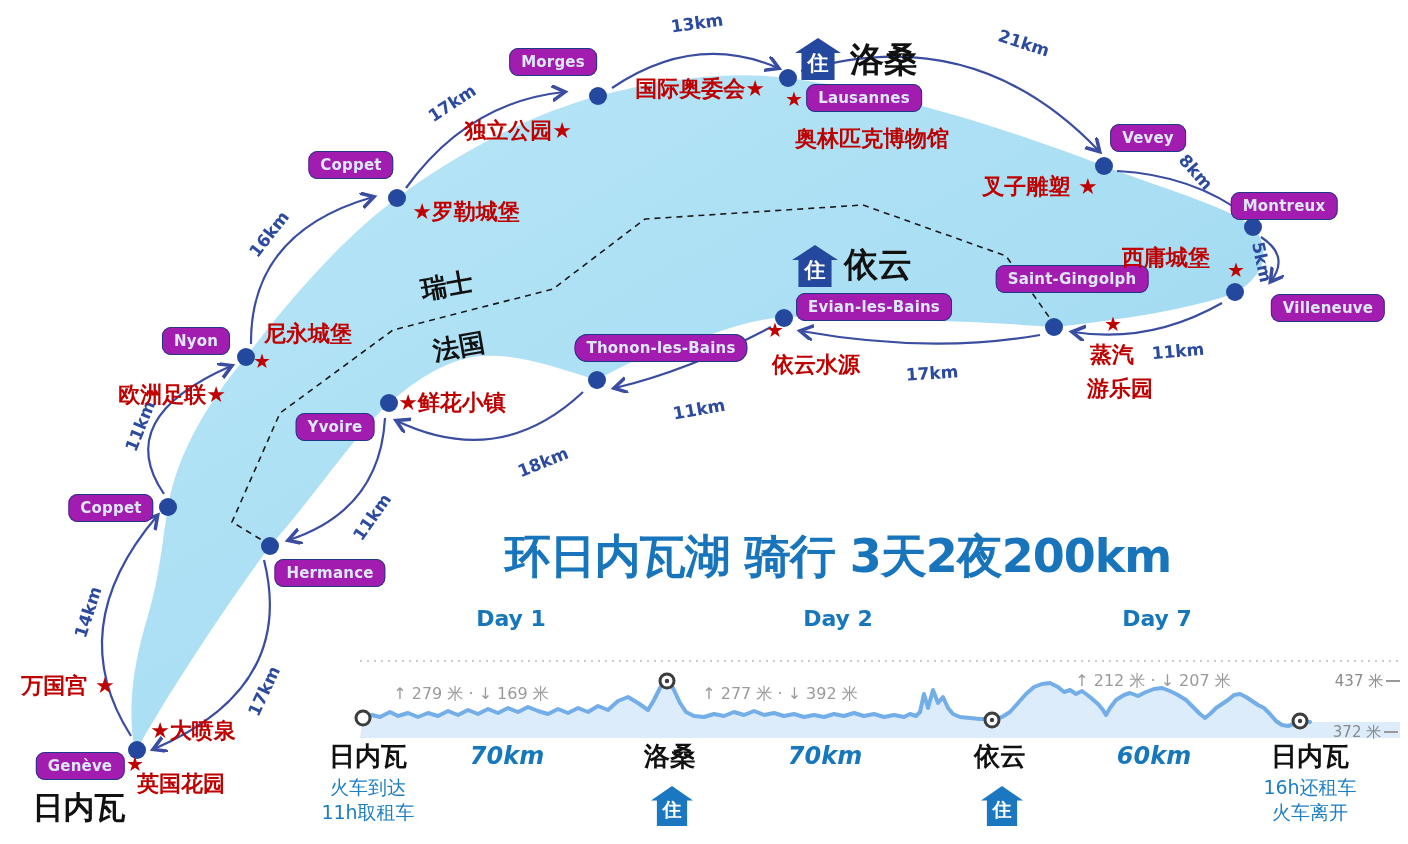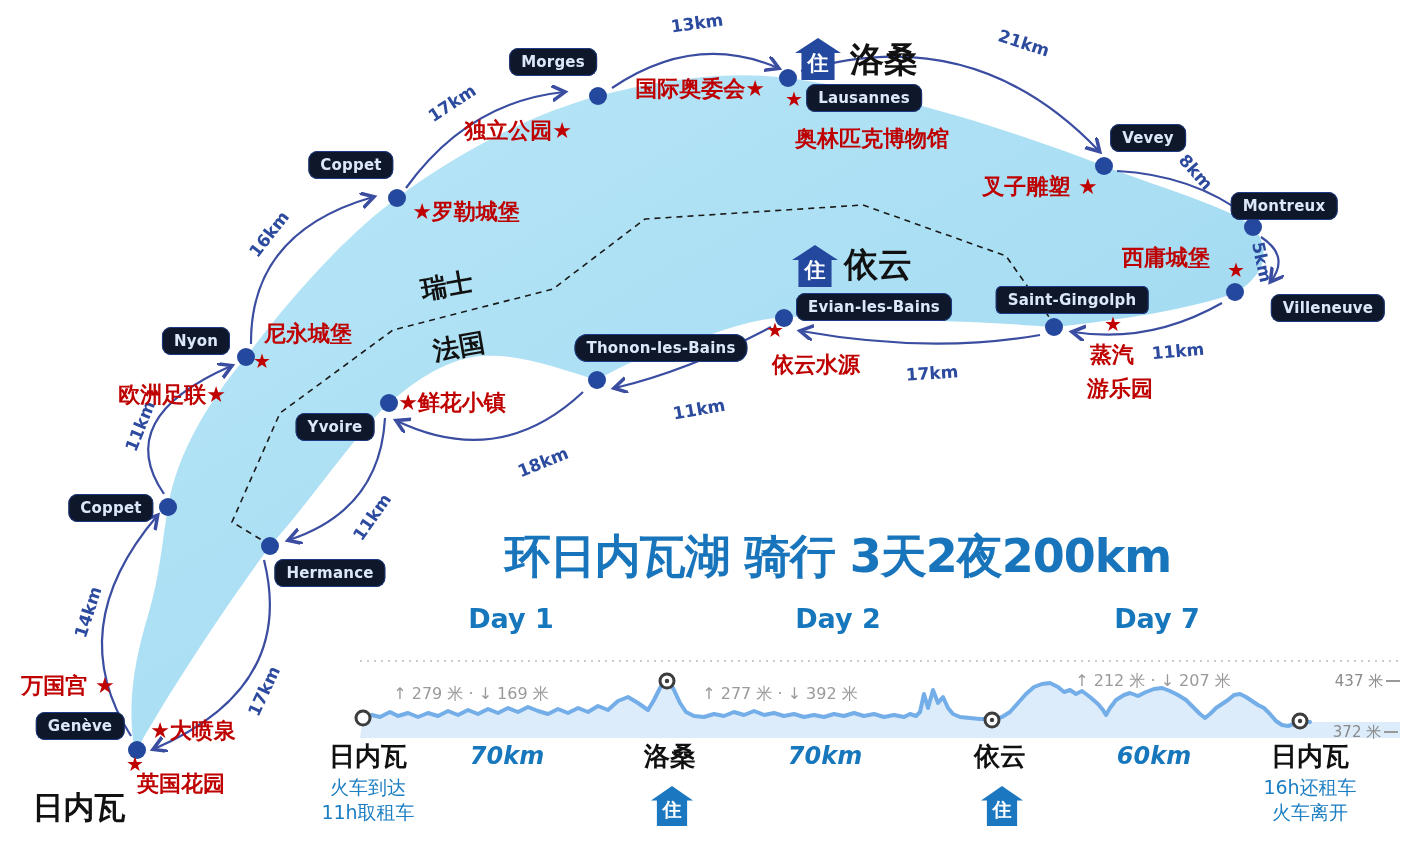--- a/index.html
+++ b/index.html
@@ -1,34 +1,34 @@
 <!DOCTYPE html>
 <html><head>
 <meta charset="utf-8">
 <style>
   html,body{margin:0;padding:0;background:#ffffff;width:1408px;height:844px;overflow:hidden;
     font-family:"DejaVu Sans","Liberation Sans",sans-serif;}
   #stage{position:relative;width:1408px;height:844px;background:#ffffff;}
   #map-svg{position:absolute;left:0;top:0;z-index:1;}
   .ovl{position:absolute;z-index:2;transform:translate(-50%,-50%);white-space:nowrap;}
-  .badge{background:#0f172a;color:#dce8fa;font-size:15px;font-weight:600;
+  .badge{background:#a21caf;color:#dce8fa;font-size:15px;font-weight:600;
     padding:5px 12px;border-radius:9px;letter-spacing:.2px;box-shadow:0 0 0 1px #1c3a85 inset;}
   .dist{color:#2c4a9e;font-weight:700;font-size:17px;}
   .attr{color:#bf0000;font-weight:700;font-size:22px;}
   .star{color:#c00000;font-size:20px;font-weight:700;}
   .country{color:#111;font-weight:900;font-size:26px;}
   .bigcity{color:#111;font-weight:900;font-size:34px;}
   .home-label{color:#111;font-weight:900;font-size:31px;}
   .house{background:#24489e;color:#fff;width:46px;height:42px;
     clip-path:polygon(50% 0%,100% 36%,86% 36%,86% 100%,14% 100%,14% 36%,0% 36%);
     display:flex;align-items:flex-end;justify-content:center;font-size:21px;font-weight:700;
     padding-bottom:3px;box-sizing:border-box;}
   .house.lt{background:#1a77c0;width:42px;height:40px;font-size:19px;}
   .title{color:#1875bc;font-weight:800;font-size:46px;letter-spacing:-1px;}
-  .day{color:#1777bd;font-weight:700;font-size:27px;}
+  .day{color:#1777bd;font-weight:700;font-size:22px;}
   .wp-name{color:#111;font-weight:800;font-size:26px;}
   .leg{color:#1777bd;font-weight:700;font-style:italic;font-size:24px;}
   .note{color:#1b7ec2;font-size:19px;font-weight:500;text-align:center;line-height:25px;}
   .stat{color:#9a9a9a;font-size:16px;font-weight:500;}
   .axis{color:#8a8a8a;font-size:15px;font-weight:500;}
 </style>
 </head>
 <body>
 
 <div id="stage">
@@ -83,30 +83,30 @@
       <circle cx="667" cy="681" r="2.2" fill="#3c3c3c"></circle>
       <circle cx="992" cy="720" r="7" fill="#ffffff" stroke="#3c3c3c" stroke-width="3"></circle>
       <circle cx="992" cy="720" r="2.2" fill="#3c3c3c"></circle>
       <circle cx="1300" cy="721" r="7" fill="#ffffff" stroke="#3c3c3c" stroke-width="3"></circle>
       <circle cx="1300" cy="721" r="2.2" fill="#3c3c3c"></circle>
     </svg>
 
   <div class="ovl title" style="left:838px;top:557px;">环日内瓦湖 骑行 3天2夜200km</div>
 
   <div class="ovl home-label" style="left:79px;top:808px;">日内瓦</div>
-<div class="ovl badge" style="left: 80px; top: 726px;">Genève</div>
+<div class="ovl badge" style="left: 80px; top: 766px;">Genève</div>
     <div class="ovl badge" style="left: 111px; top: 508px;">Coppet</div>
     <div class="ovl badge" style="left: 196px; top: 341px;">Nyon</div>
     <div class="ovl badge" style="left: 351px; top: 165px;">Coppet</div>
     <div class="ovl badge" style="left: 553px; top: 62px;">Morges</div>
     <div class="ovl badge" style="left: 864px; top: 98px;">Lausannes</div>
     <div class="ovl badge" style="left: 1148px; top: 138px;">Vevey</div>
     <div class="ovl badge" style="left: 1284px; top: 206px;">Montreux</div>
     <div class="ovl badge" style="left: 1328px; top: 308px;">Villeneuve</div>
-    <div class="ovl badge" style="left: 1072px; top: 300px; border-radius: 6px;">Saint-Gingolph</div>
+    <div class="ovl badge" style="left: 1072px; top: 279px;">Saint-Gingolph</div>
     <div class="ovl badge" style="left: 874px; top: 307px;">Evian-les-Bains</div>
     <div class="ovl badge" style="left: 661px; top: 348px; border-radius: 13px;">Thonon-les-Bains</div>
     <div class="ovl badge" style="left: 335px; top: 427px;">Yvoire</div>
     <div class="ovl badge" style="left: 330px; top: 573px;">Hermance</div>
     <div class="ovl dist" style="left: 88px; top: 612px; transform: translate(-50%, -50%) rotate(-72deg);">14km</div>
     <div class="ovl dist" style="left: 140px; top: 426px; transform: translate(-50%, -50%) rotate(-68deg);">11km</div>
     <div class="ovl dist" style="left: 269px; top: 234px; transform: translate(-50%, -50%) rotate(-52deg);">16km</div>
     <div class="ovl dist" style="left: 452px; top: 103px; transform: translate(-50%, -50%) rotate(-33deg);">17km</div>
     <div class="ovl dist" style="left: 697px; top: 23px; transform: translate(-50%, -50%) rotate(-8deg);">13km</div>
     <div class="ovl dist" style="left: 1024px; top: 43px; transform: translate(-50%, -50%) rotate(18deg);">21km</div>

